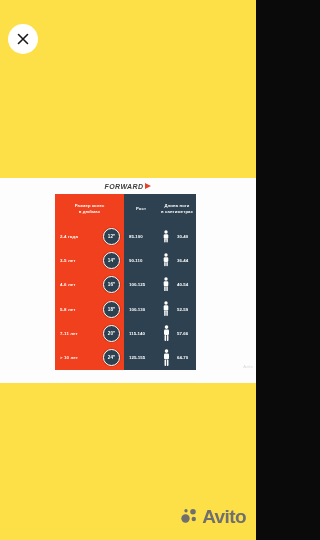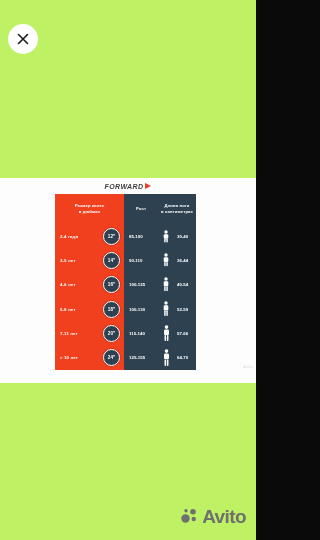--- a/index.html
+++ b/index.html
@@ -12,21 +12,21 @@
     background: #0a0a0a;
     font-family: "Liberation Sans", sans-serif;
     overflow: hidden;
     position: relative;
   }
 
   
   .viewer {
     position: absolute;
     inset: 0;
-    background: #bef264;
+    background: #fde047;
   }
 
   .close-button {
     position: absolute;
     left: 8px;
     top: 24px;
     width: 30px;
     height: 30px;
     border-radius: 50%;
     background: #ffffff;

